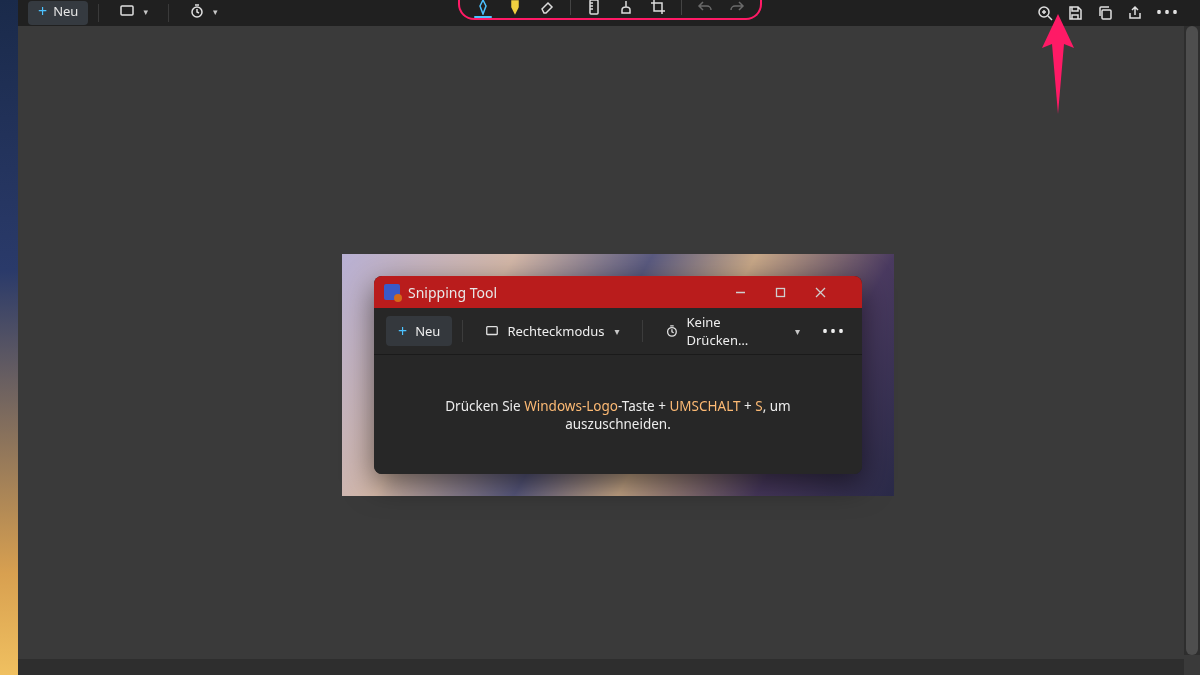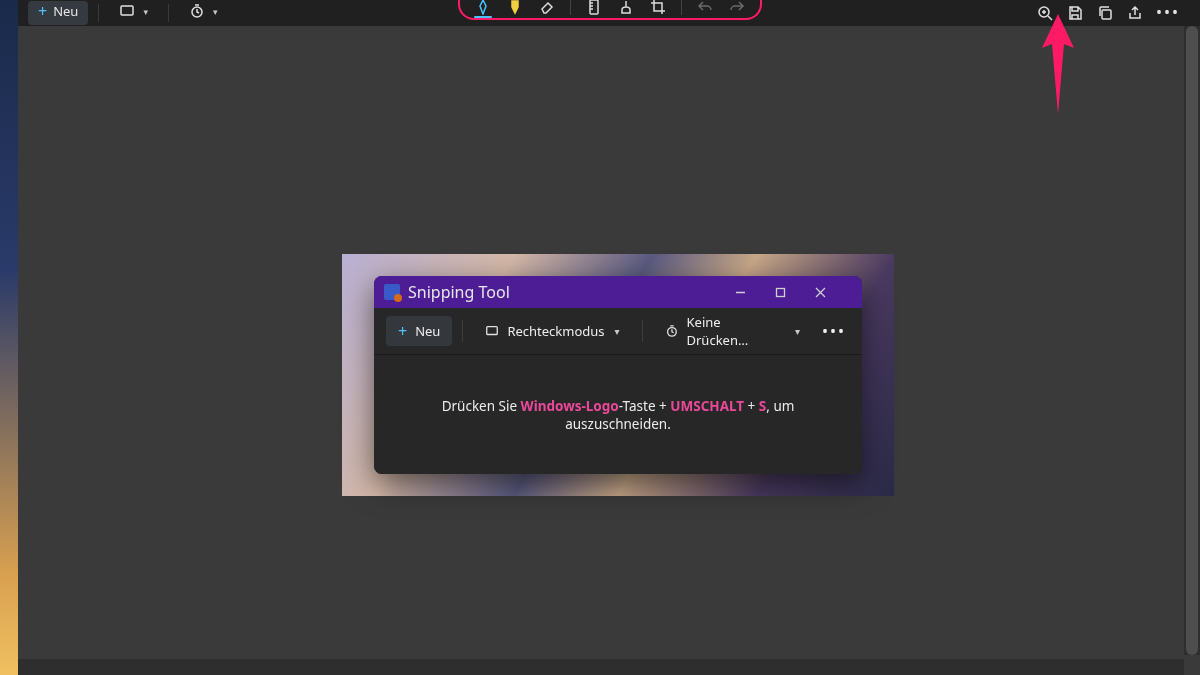--- a/index.html
+++ b/index.html
@@ -71,21 +71,21 @@
 
   
   .snip-win {
     position: absolute; left: 32px; top: 22px; right: 32px; bottom: 22px;
     background: #1f1f1f; border-radius: 8px; color: #eee;
     box-shadow: 0 10px 30px rgba(0,0,0,0.55), 0 0 0 1px rgba(255,255,255,0.04) inset;
     display: flex; flex-direction: column; overflow: hidden;
   }
   .snip-title {
     height: 32px; display: flex; align-items: center; padding: 0 22px 0 10px;
-    background: #4c1d95; font-size: 16px; color: #e8e8e8;
+    background: #b91c1c; font-size: 14px; color: #e8e8e8;
   }
   .snip-title .app-ico { width: 16px; height: 16px; margin-right: 8px; background: #3a5ac8; border-radius: 2px; position: relative; }
   .snip-title .app-ico::after { content:""; position:absolute; right:-2px; bottom:-2px; width:8px; height:8px; background:#d46a1a; border-radius:50%; }
   .winbtns { margin-left: auto; display: flex; }
   .winbtn { width: 40px; height: 32px; display:flex; align-items:center; justify-content:center; cursor:pointer; }
   .winbtn svg { width:11px; height:11px; stroke:#cfcfcf; fill:none; stroke-width:1.3; }
 
   .snip-bar {
     height: 46px; background: #272727; display:flex; align-items:center; gap: 10px; padding: 0 12px;
     font-size: 13px;
@@ -96,21 +96,21 @@
   .snip-bar .btn.primary { background: #34383d; }
   .snip-bar .sep2 { width:1px; height:22px; background:#3c3c3c; }
   .snip-bar .chev { font-size:10px; }
   .snip-bar .dots2 { margin-left:auto; font-size:16px; letter-spacing:2px; padding-right:4px; cursor:pointer; }
 
   .snip-body {
     flex:1; background:#272727; display:flex; align-items:center; justify-content:center;
     font-size: 13.5px; color:#ececec; padding: 0 24px; text-align:center;
     border-top: 1px solid #1a1a1a;
   }
-  .snip-body b { font-weight:700; color:#ec4899; }
+  .snip-body b { font-weight:400; color:#fdba74; }
 
 </style>
 </head>
 <body>
 
 <div class="desktop-sliver"></div>
 
 <div class="editor">
 
   <div class="toolbar">

